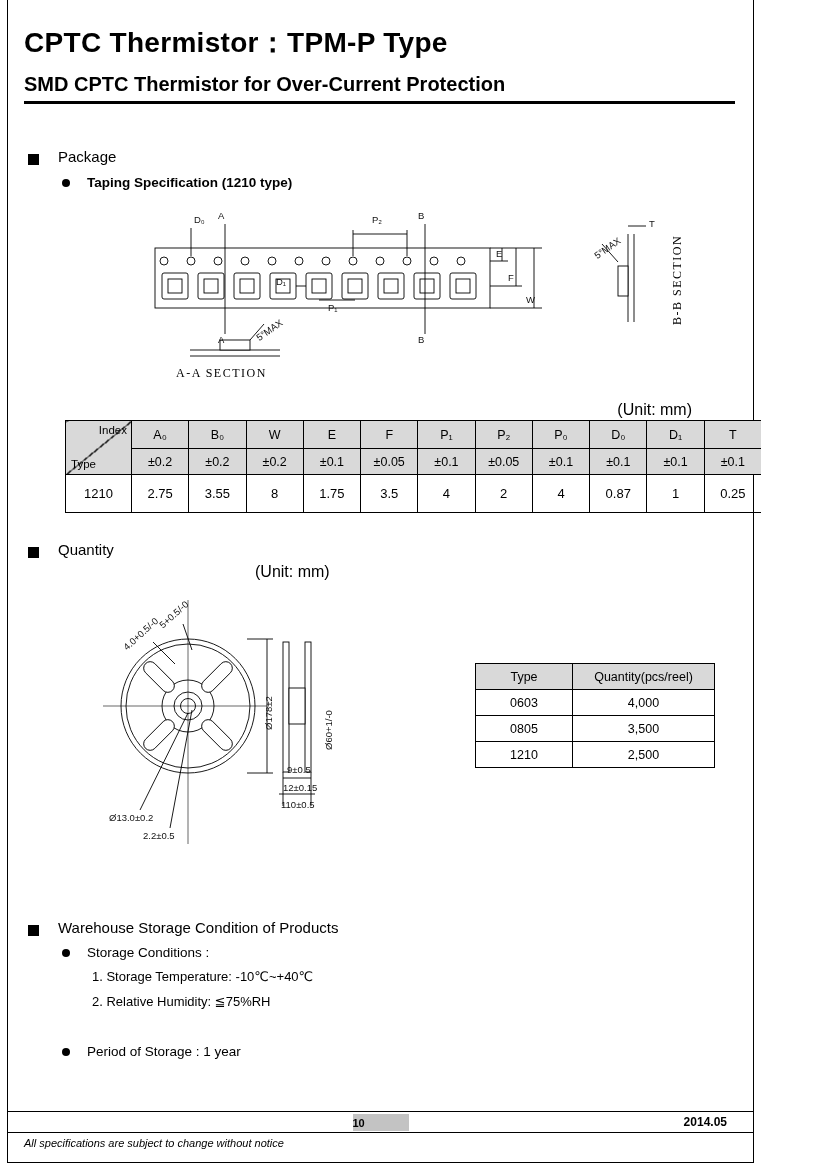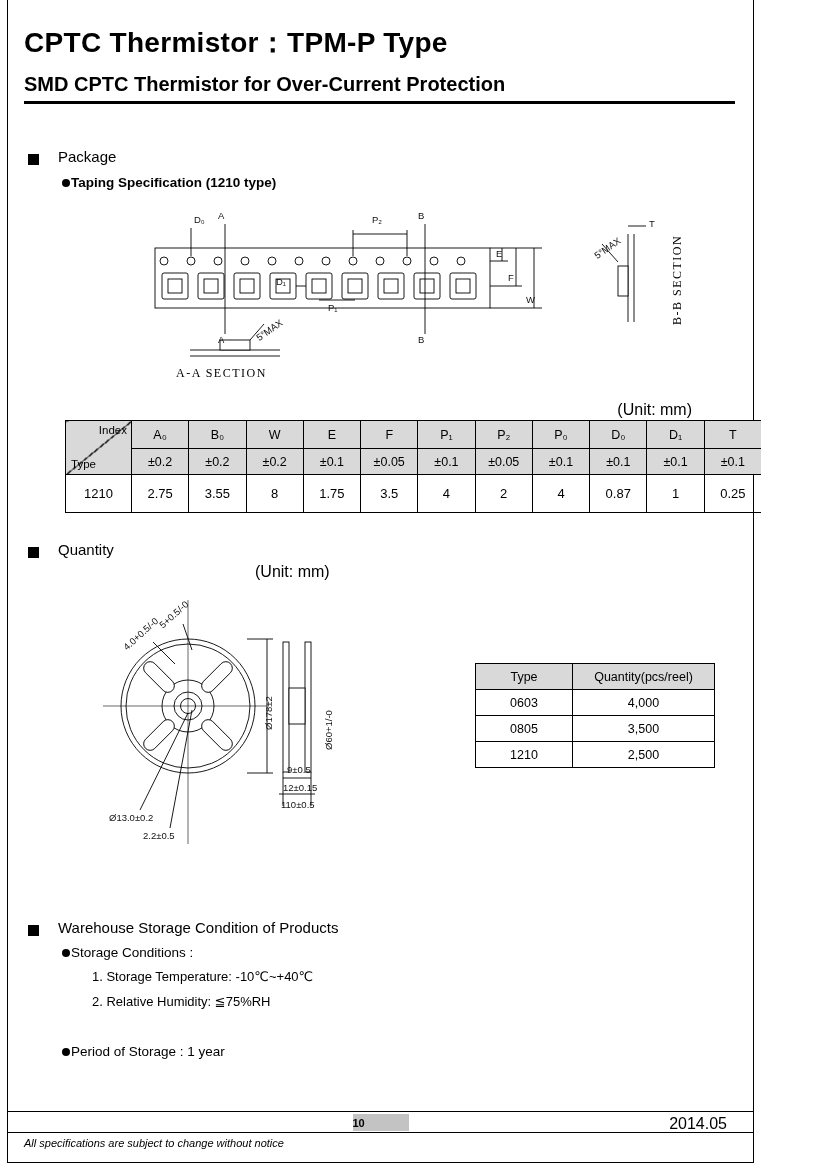--- a/index.html
+++ b/index.html
@@ -6,21 +6,21 @@
   html,body{background:#fff}
   .page{position:relative;width:761px;height:1169px;background:#fff;color:#000;
         font-family:"Liberation Sans","DejaVu Sans",sans-serif;overflow:hidden}
   .frame{position:absolute;left:7px;right:7px;top:0;bottom:6px;
          border-left:1.5px solid #000;border-right:1.5px solid #000;border-bottom:1.5px solid #000;pointer-events:none}
   .title{position:absolute;left:24px;top:24px;font-size:28px;font-weight:bold;letter-spacing:.3px}
   .subtitle{position:absolute;left:24px;top:73px;font-size:20px;font-weight:bold}
   .head-rule{position:absolute;left:24px;right:26px;top:101px;height:2.5px;background:#000}
   .sec-head{position:absolute;display:flex;align-items:flex-end;gap:19px;font-size:15px;font-weight:normal}
   .sq{width:11px;height:11px;background:#000;flex:none}
-  .bullet-row{position:absolute;display:flex;align-items:center;gap:1px;font-size:13.5px}
+  .bullet-row{position:absolute;display:flex;align-items:center;gap:17px;font-size:13.5px}
   .bullet-row.bold{font-weight:bold}
   .dot{width:8px;height:8px;border-radius:50%;background:#000;flex:none}
   .unit{position:absolute;font-size:16px}
   .drawing{position:absolute}
   .dlbl{position:absolute;font-size:9.5px;white-space:nowrap;color:#111}
   .dlbl.serif{font-family:"Liberation Serif","DejaVu Serif",serif;font-size:12px;letter-spacing:1.5px;color:#000}
   .rot{transform:rotate(-90deg);transform-origin:0 0}
   .rot45{transform:rotate(-42deg);transform-origin:0 0}
   .rot35{transform:rotate(-35deg);transform-origin:0 0}
   table{border-collapse:collapse}
@@ -39,21 +39,21 @@
   .qty-table th{background:#d9d9d9}
   .qty-table .c1{width:97px}.qty-table .c2{width:142px}
   .watermark{position:absolute;left:248px;top:570px;display:flex;align-items:center;
              font-size:25px;color:#bdbdbd;letter-spacing:1px;z-index:5}
   .watermark .pill{background:#4d4d4d;color:#fdfdfd;border-radius:16px;padding:2px 14px;margin:0 3px;
                    font-size:21px;letter-spacing:2px}
   .store-item{position:absolute;font-size:13px}
   .footer-line{position:absolute;left:8px;right:8px;border-top:1px solid #000}
   .pagenum-box{position:absolute;left:50%;transform:translateX(-50%);top:1114px;width:56px;height:17px;
                background:#c3c3c3;display:flex;align-items:center;justify-content:flex-start;font-size:11px;font-weight:bold}
-  .date{position:absolute;right:34px;top:1115px;font-size:16px;font-weight:normal}
+  .date{position:absolute;right:34px;top:1115px;font-size:12px;font-weight:bold}
   .note{position:absolute;left:24px;top:1137px;font-size:11px;font-style:italic}
   svg{display:block}
 </style>
 </head>
 <body>
 
 <div class="page">
   <div class="frame"></div>
 
   <h1 class="title">CPTC Thermistor：TPM-P Type</h1>

